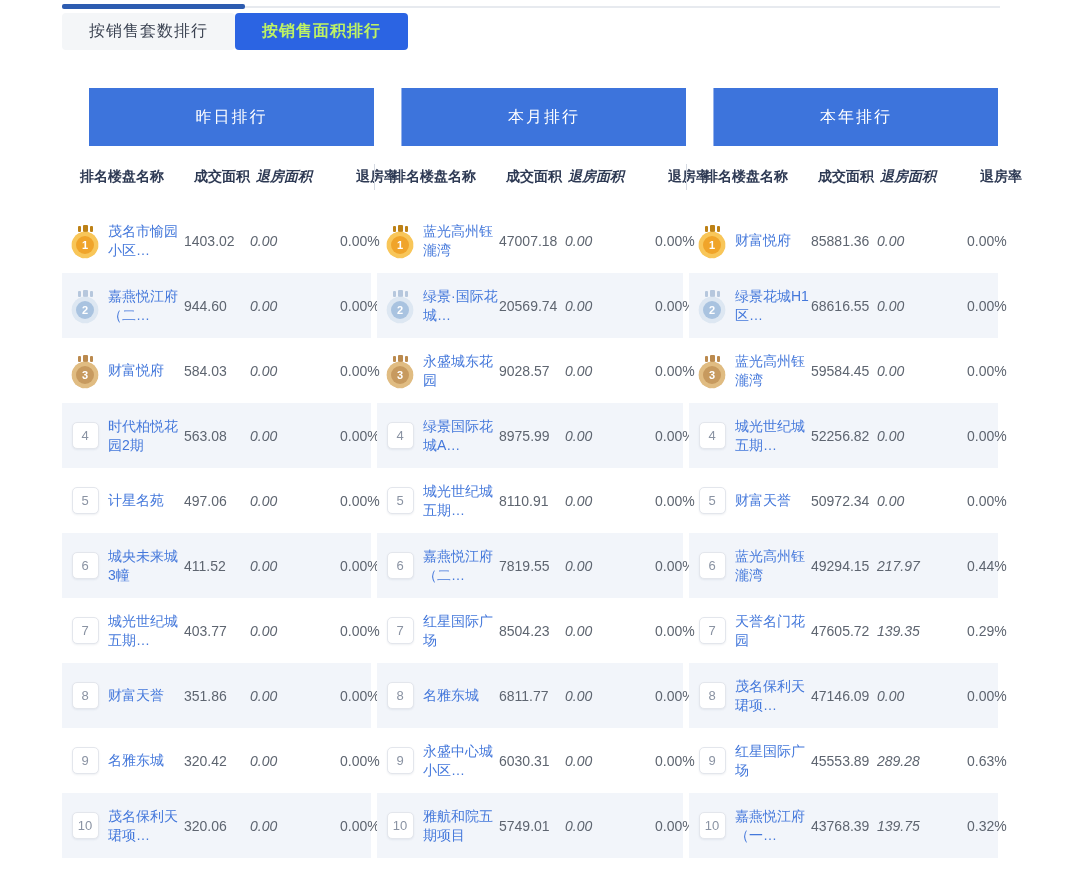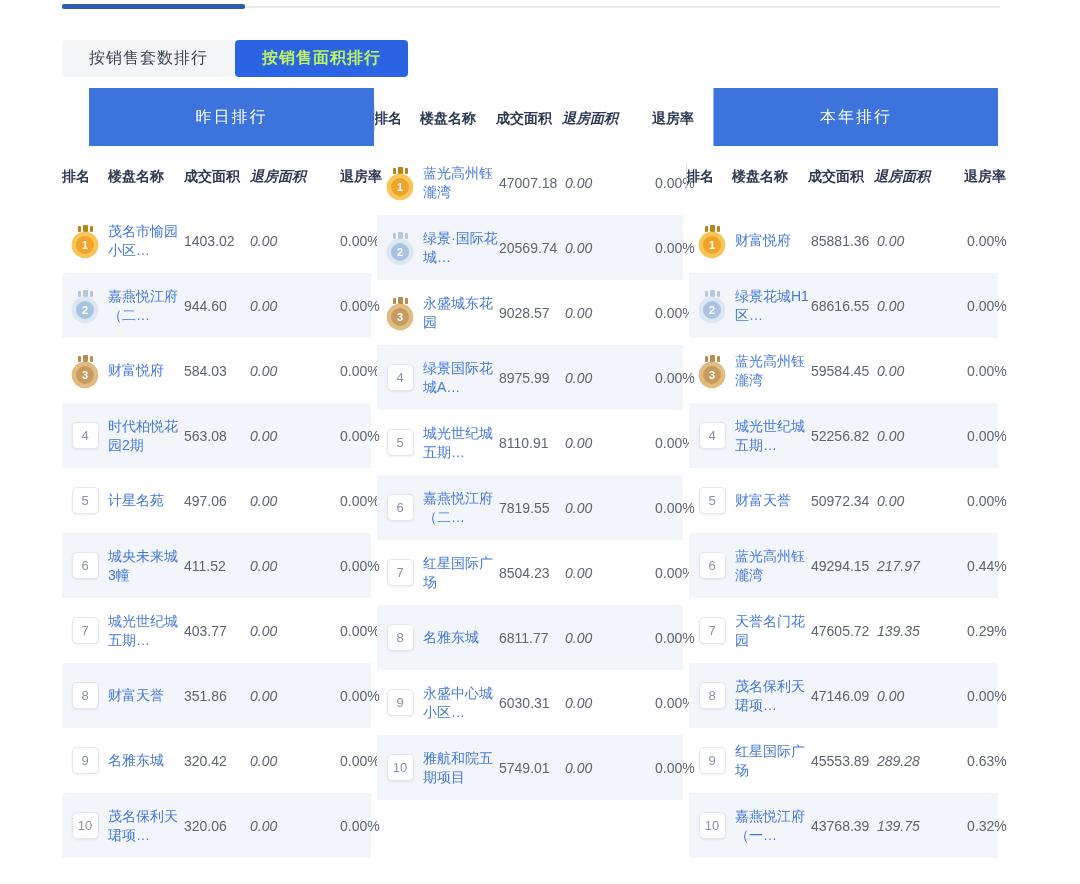--- a/index.html
+++ b/index.html
@@ -5,34 +5,34 @@
   * { margin:0; padding:0; box-sizing:border-box; }
   html,body { width:1080px; height:884px; background:#fff; overflow:hidden;
     font-family:"Liberation Sans","DejaVu Sans",sans-serif; }
   .page { position:relative; width:1080px; height:884px; background:#fff; }
 
   
   .tabstrip-track { position:absolute; top:6px; left:62px; width:938px; height:2px; background:#e7eaef; }
   .tabstrip-active { position:absolute; top:-2px; left:0; width:183px; height:5px; background:var(--underline,#2d5cb0); border-radius:2px; }
 
   
-  .switch-tabs { position:absolute; top:40px; left:62px; display:flex;align-items:flex-end; }
+  .switch-tabs { position:absolute; top:13px; left:62px; display:flex;align-items:flex-end; }
   .switch-tab { height:37px; padding:0 27px; border:none; font-size:16px; cursor:pointer;
     font-family:inherit; background:#f4f6f8; color:#3b4352; border-radius:4px; letter-spacing:1px; }
   .switch-tab.active { background:var(--accent,#2b64e3); color:#bef264; font-weight:bold; }
 
   
   .boards { position:absolute; top:88px; left:62px; width:936px; display:flex; }
   .board { flex:1 1 0; min-width:0; }
   .board-title { height:58px; background:var(--hblue,#3d74dc); color:#fff; font-size:16px; font-weight:500;
     display:flex; align-items:center; justify-content:center; letter-spacing:2px;margin-left:27px; }
   .board:not(:first-child) .board-title { border-left:1px solid rgba(255,255,255,.45); }
 
   .col-head { height:62px; display:flex; align-items:center; position:relative; }
-  .col-head .c { font-size:14px; font-weight:bold; color:#2e3a54; text-align:left; }
+  .col-head .c { font-size:14px; font-weight:bold; color:#2e3a54; text-align:right; }
   .board:not(:first-child) .col-head::before { content:""; position:absolute; left:0; top:18px; height:26px;
     width:1px; background:#d5dae2; }
 
   .c.rank { width:46px; flex:none; }
   .c.name { width:76px; flex:none; text-align:left; }
   .c.area { width:66px; flex:none; }
   .c.refund { width:62px; flex:none;font-style:italic; }
   .c.rate { width:58px; flex:none;margin-left:28px; }
 
   .rows .row { height:65px; display:flex; align-items:center; }
@@ -219,20 +219,21 @@
             </span>
       <span class="c name cell-name">茂名保利天珺项…</span>
       <span class="c area cell-val">320.06</span>
       <span class="c refund cell-val">0.00</span>
       <span class="c rate cell-val">0.00%</span>
     </div>
   </div>
     </section>
 
     <section class="board">
+      <header class="board-title">本月排行</header>
       <div class="col-head">
         <span class="c rank">排名</span>
         <span class="c name">楼盘名称</span>
         <span class="c area">成交面积</span>
         <span class="c refund">退房面积</span>
         <span class="c rate">退房率</span>
       </div>
       <div class="rows">
     <div class="row">
       <span class="c rank cell-rank">

